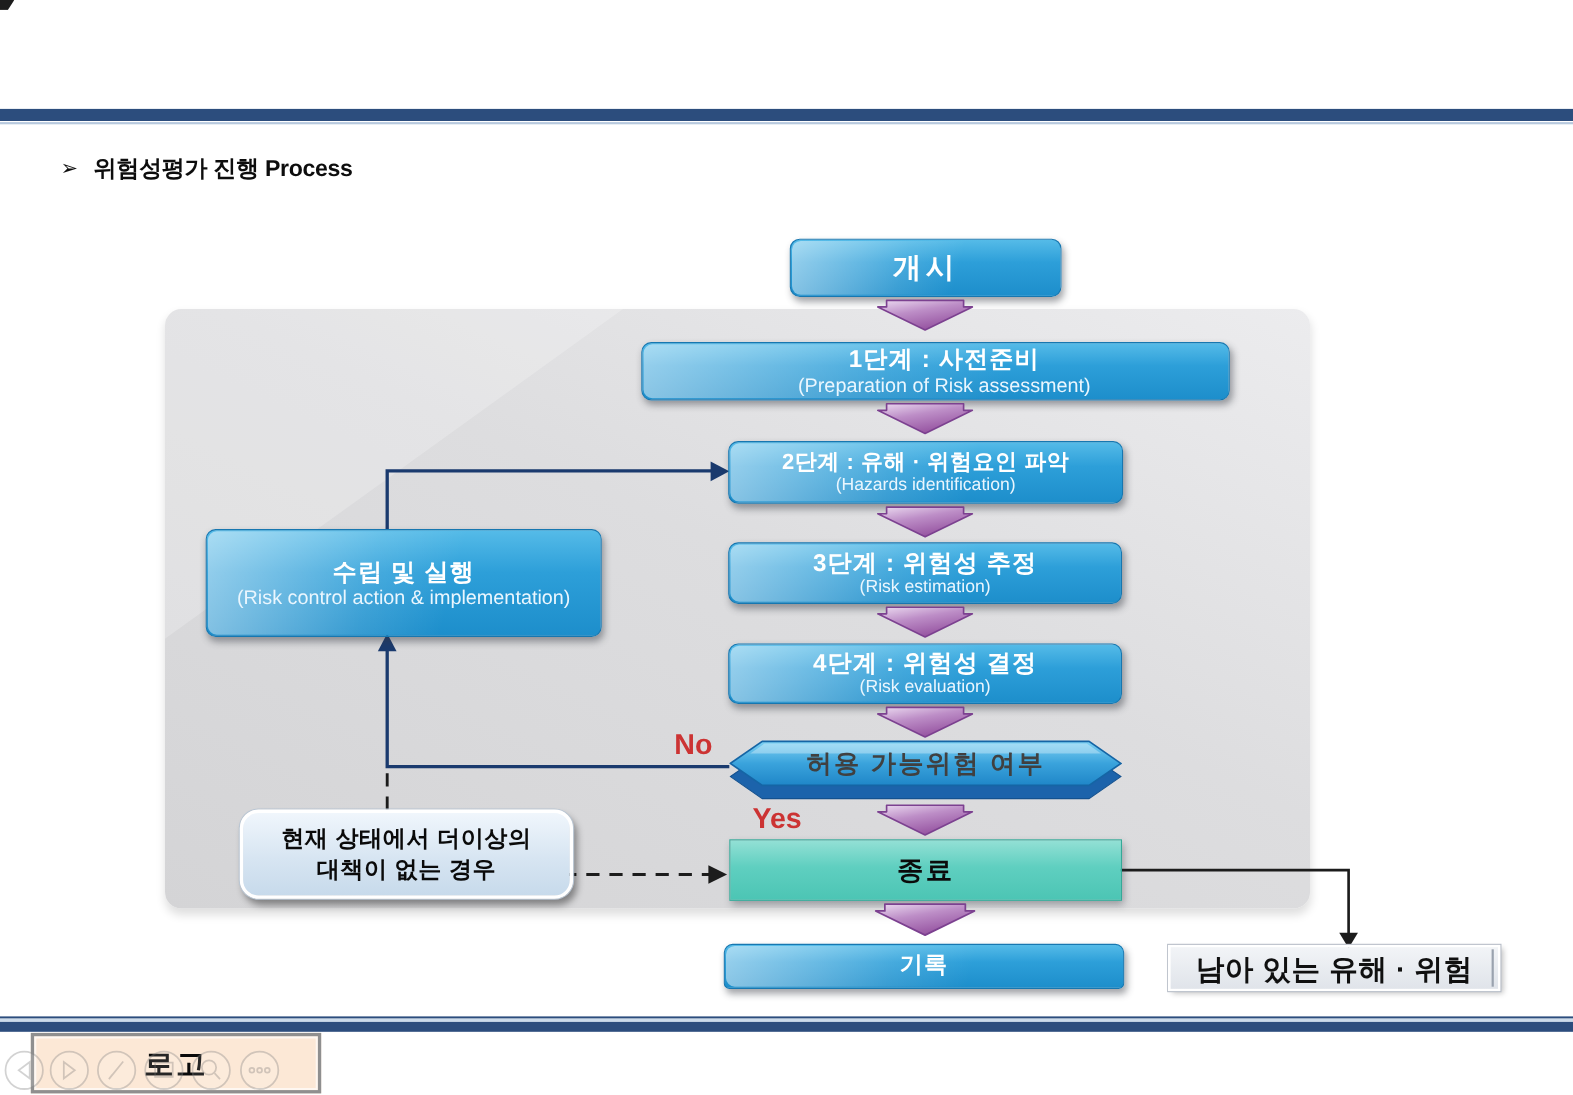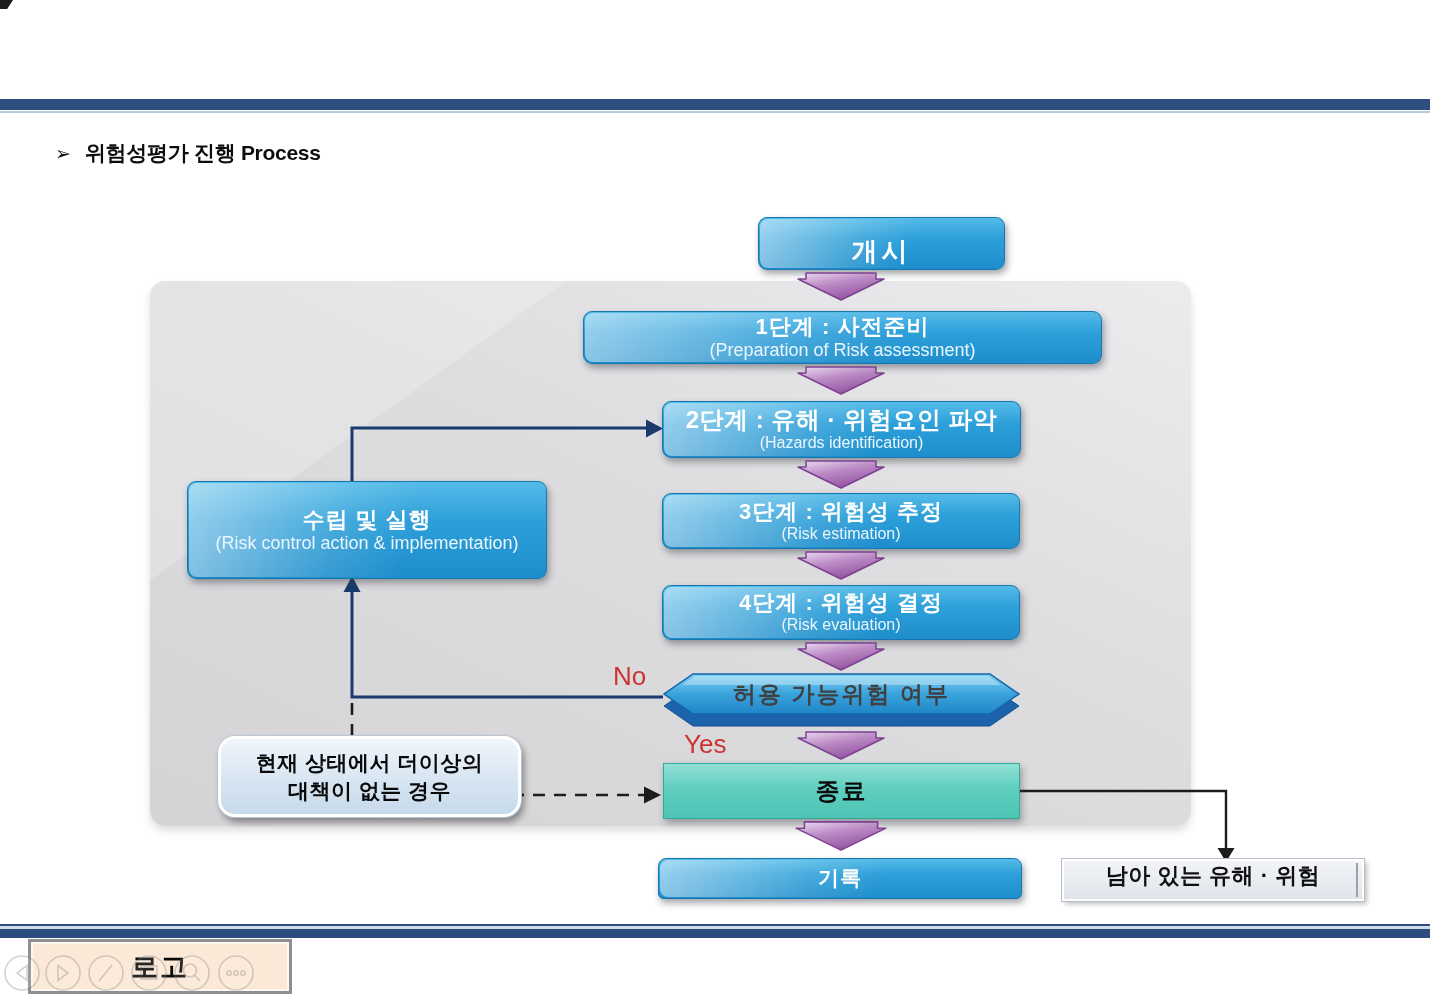--- a/index.html
+++ b/index.html
@@ -24,50 +24,50 @@
   .panel::before{content:"";position:absolute;inset:0;border-radius:15px;
     background:rgba(255,255,255,0.22);clip-path:polygon(0 0,40% 0,0 55%);}
   
   .bluebox{position:absolute;border-radius:9px;
     background:linear-gradient(180deg,#55bbe8 0%,#2d9fd9 40%,#1d8ecb 100%);
     border:1px solid #1777b0;box-shadow:2px 4px 7px rgba(50,55,65,0.45);
     color:#fff;display:flex;flex-direction:column;justify-content:center;align-items:center;text-align:center;}
   .bluebox::before{content:"";position:absolute;inset:1px;border-radius:8px;pointer-events:none;
     background:linear-gradient(105deg,rgba(255,255,255,0.5) 0%,rgba(255,255,255,0.12) 42%,rgba(255,255,255,0) 62%);}
   .box-title{position:relative;font-weight:bold;font-size:22px;letter-spacing:1px;line-height:1.18;}
-  .box-title.small{font-size:24px;letter-spacing:0.5px;}
+  .box-title.small{font-size:20px;letter-spacing:0.5px;}
   .box-sub{position:relative;font-weight:400;font-size:18px;color:#eaf6fe;line-height:1.15;}
   .box-sub.small{font-size:16px;}
   .start-label{position:relative;font-weight:bold;font-size:26px;letter-spacing:4px;}
   
   .tealbox{position:absolute;border-radius:0;
     background:linear-gradient(180deg,#93e0d5 0%,#5fcfc0 45%,#4cc5b4 100%);
     border:1px solid #35a998;box-shadow:2px 4px 7px rgba(50,55,65,0.4);
     display:flex;justify-content:center;align-items:center;color:#0b0b0b;font-weight:bold;font-size:24px;letter-spacing:2px;}
   
   .graybox{position:absolute;background:linear-gradient(180deg,#f2f4f7 0%,#e0e4ea 100%);
     border:2px solid #ffffff;box-shadow:0 0 0 1px #b9bfc9,3px 3px 5px rgba(0,0,0,0.25);
-    display:flex;justify-content:center;align-items:flex-start;color:#101010;font-weight:bold;font-size:22px;letter-spacing:0.5px;}
+    display:flex;justify-content:center;align-items:flex-end;color:#101010;font-weight:bold;font-size:26px;letter-spacing:0.5px;}
   .graybox::after{content:"";position:absolute;right:4px;top:2px;bottom:2px;width:2px;background:#9aa2ae;}
   
   .callout{position:absolute;left:218px;top:736px;width:297px;height:75px;border-radius:17px;
     background:linear-gradient(180deg,#f0f6fc 0%,#d7e5f2 55%,#c7daeb 100%);
     border:3px solid #ffffff;box-shadow:0 0 0 1px #b9c6d4,3px 5px 7px rgba(0,0,0,0.4);
     display:flex;flex-direction:column;justify-content:center;align-items:center;text-align:center;
     color:#0a0a0a;font-weight:bold;font-size:21px;line-height:1.3;letter-spacing:0.5px;}
   
   .hexwrap{position:absolute;left:663px;top:672px;width:357px;height:56px;}
   .hexwrap svg{position:absolute;left:0;top:0;}
   .hex-label{position:absolute;left:0;top:0;width:100%;height:44px;display:flex;justify-content:center;align-items:center;
     color:#404040;font-weight:bold;font-size:23px;letter-spacing:2px;}
   
   .parrow{position:absolute;width:88px;height:33px;}
   .parrow svg{display:block;width:100%;height:100%;}
   
-  .flow-label{position:absolute;color:#cc3333;font-size:26px;font-weight:400;}
+  .flow-label{position:absolute;color:#cc3333;font-size:26px;font-weight:700;}
   
   .connectors{position:absolute;left:0;top:0;width:1430px;height:995px;pointer-events:none;}
   
   .footer-line-a{position:absolute;left:0;top:924px;width:1430px;height:2px;background:#2c4d7d;}
   .footer-line-b{position:absolute;left:0;top:926px;width:1430px;height:3px;background:#ccdbea;}
   .footer-line-c{position:absolute;left:0;top:929px;width:1430px;height:9px;background:#2c4d7d;}
   .logo-box{position:absolute;left:28px;top:939px;width:258px;height:49px;background:#fce8d6;
     border:3px solid #8f8f8f;box-shadow:inset 0 0 0 2px rgba(255,255,255,0.65);
     display:flex;justify-content:center;align-items:center;color:#0a0a0a;font-weight:bold;font-size:27px;letter-spacing:2px;}
   .presenter-toolbar{position:absolute;left:0;top:948px;width:270px;height:47px;}
@@ -113,31 +113,31 @@
     <path d="M663,697 L352,697 L352,590" fill="none" stroke="#1a3a6e" stroke-width="3"></path>
     <polygon points="343.5,592 360.5,592 352,576" fill="#1a3a6e"></polygon>
 
     <path d="M352,703 L352,795 L645,795" fill="none" stroke="#1c1c1c" stroke-width="2.6" stroke-dasharray="12 9"></path>
     <polygon points="644,786.5 644,803.5 661,795" fill="#1c1c1c"></polygon>
 
     <path d="M1018,791 L1226,791 L1226,849" fill="none" stroke="#1c1c1c" stroke-width="2.4"></path>
     <polygon points="1217.5,848 1234.5,848 1226,862" fill="#1c1c1c"></polygon>
   </svg>
 
-  <div class="bluebox" style="left:758px;top:217px;width:245px;height:51px;justify-content:flex-end;">
+  <div class="bluebox" style="left:718px;top:217px;width:245px;height:51px;">
     <div class="start-label">개시</div>
   </div>
 
   <div class="parrow" style="left:797px;top:270px;">
     <svg viewBox="0 0 88 33">
         <polygon points="9,3 79,3 79,9 87,9 44,30 1,9 9,9" fill="url(#pgrad)" stroke="#7c4190" stroke-width="1.5" stroke-linejoin="round"></polygon>
       </svg>
   </div>
 
-  <div class="bluebox" style="left:583px;top:311px;width:517px;height:51px;">
+  <div class="bluebox" style="left:583px;top:311px;width:517px;height:51px;padding-left:16px;">
     <div class="box-title">1단계 : 사전준비</div>
     <div class="box-sub">(Preparation of Risk assessment)</div>
   </div>
 
   <div class="parrow" style="left:797px;top:364px;">
     <svg viewBox="0 0 88 33">
         <polygon points="9,3 79,3 79,9 87,9 44,30 1,9 9,9" fill="url(#pgrad)" stroke="#7c4190" stroke-width="1.5" stroke-linejoin="round"></polygon>
       </svg>
   </div>
 

